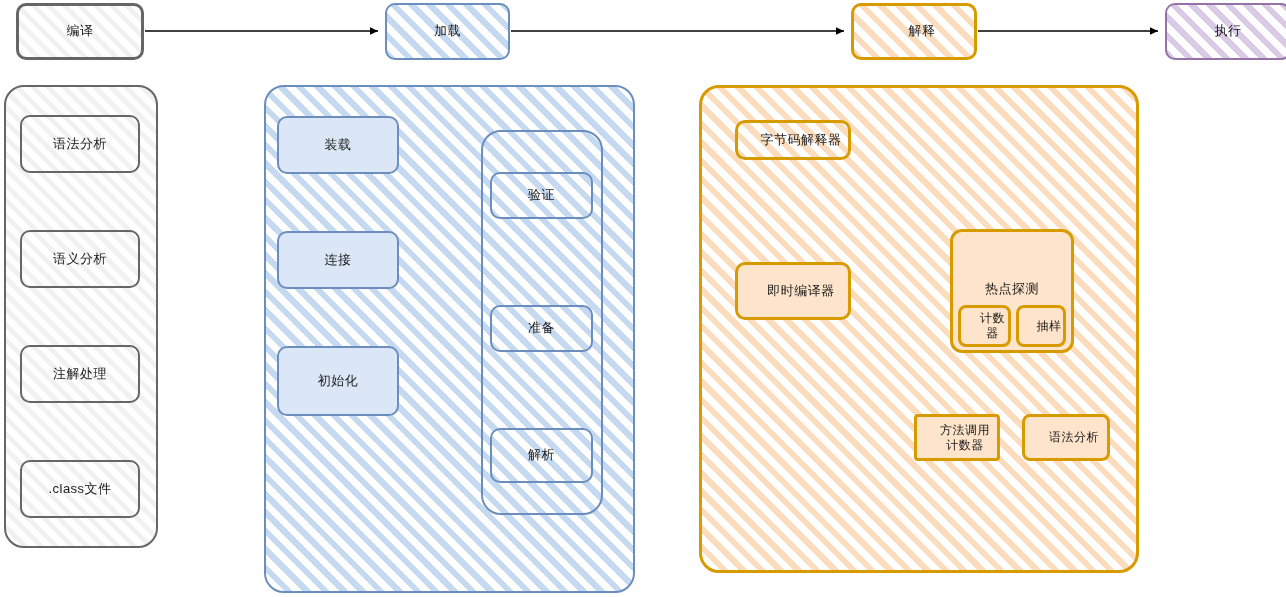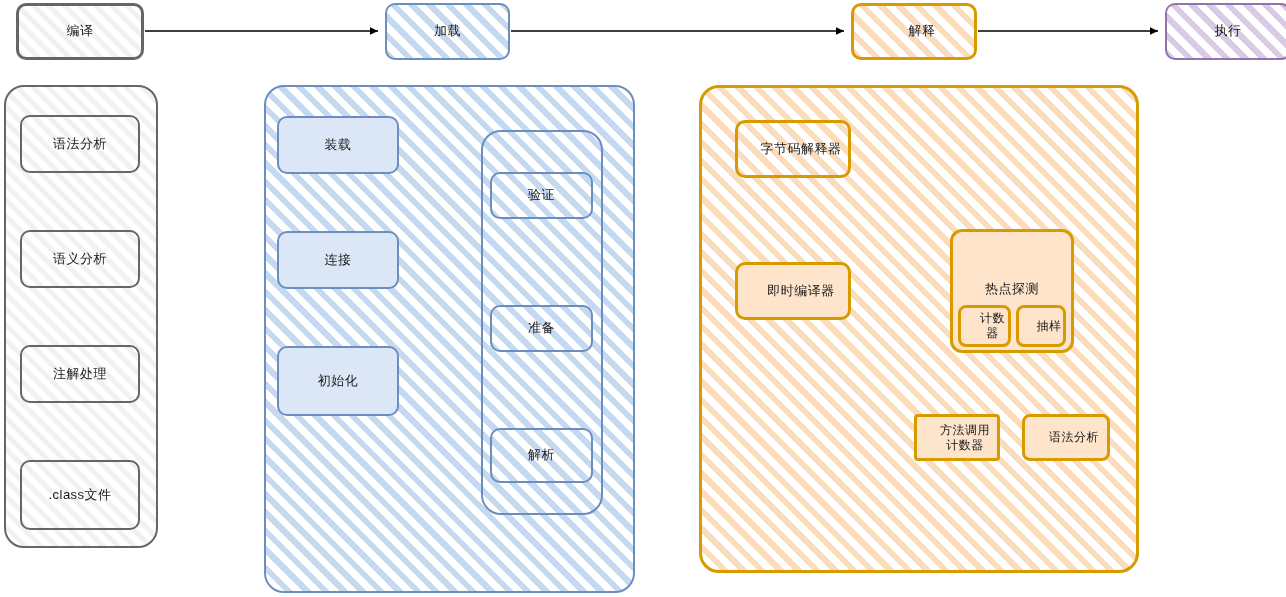--- a/index.html
+++ b/index.html
@@ -164,21 +164,21 @@
   </div>
 
   <div class="node hatch-gray stroke-gray" style="left:20px; top:230px; width:120px; height:58px;">
     <span>语义分析</span>
   </div>
 
   <div class="node hatch-gray stroke-gray" style="left:20px; top:345px; width:120px; height:58px;">
     <span>注解处理</span>
   </div>
 
-  <div class="node hatch-gray stroke-gray" style="left:20px; top:460px; width:120px; height:70px;">
+  <div class="node hatch-gray stroke-gray" style="left:20px; top:460px; width:120px; height:58px;">
     <span>.class文件</span>
   </div>
 
   <div class="container-node hatch-blue stroke-blue" style="left:264px; top:85px; width:371px; height:508px;"></div>
 
   <div class="node fill-blue stroke-blue" style="left:277px; top:116px; width:122px; height:58px;">
     <span>装载</span>
   </div>
 
   <div class="node fill-blue stroke-blue" style="left:277px; top:231px; width:122px; height:58px;">
@@ -198,21 +198,21 @@
   <div class="node hatch-blue stroke-blue" style="left:490px; top:305px; width:103px; height:47px;">
     <span>准备</span>
   </div>
 
   <div class="node hatch-blue stroke-blue" style="left:490px; top:428px; width:103px; height:55px;">
     <span>解析</span>
   </div>
 
   <div class="container-node hatch-orange stroke-orange-thick" style="left:699px; top:85px; width:440px; height:488px;"></div>
 
-  <div class="node hatch-orange stroke-orange-thick" style="left:735px; top:120px; width:116px; height:58px;">
+  <div class="node hatch-orange stroke-orange-thick" style="left:735px; top:120px; width:116px; height:40px;">
     <span>字节码解释器</span>
   </div>
 
   <div class="node fill-orange stroke-orange-thick" style="left:735px; top:262px; width:116px; height:58px;">
     <span>即时编译器</span>
   </div>
 
   <div class="container-node fill-orange stroke-orange-thick" style="left:950px; top:229px; width:124px; height:124px; border-radius:12px;">
     <div style="position:absolute; left:0; top:48px; width:100%; text-align:center;
                 font-size:13px; color:#1a1a1a; letter-spacing:.5px;">热点探测</div>

